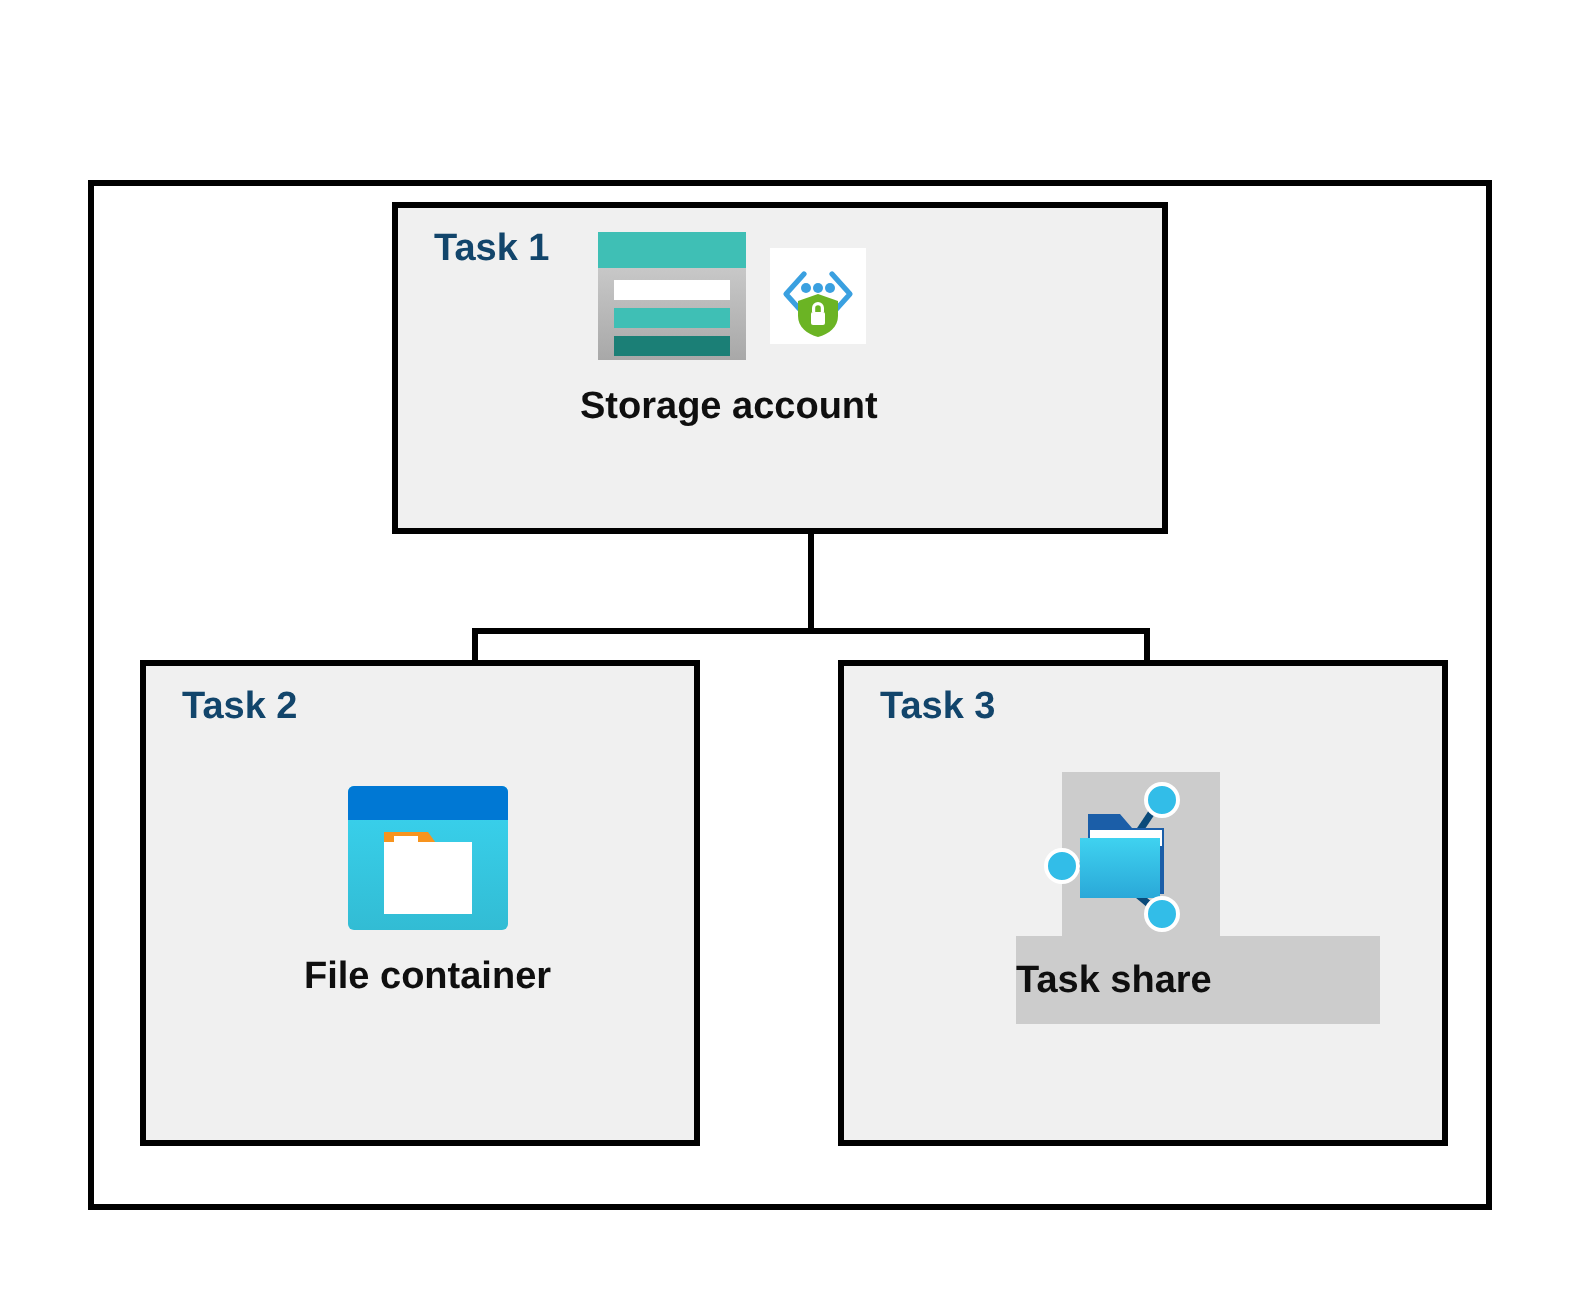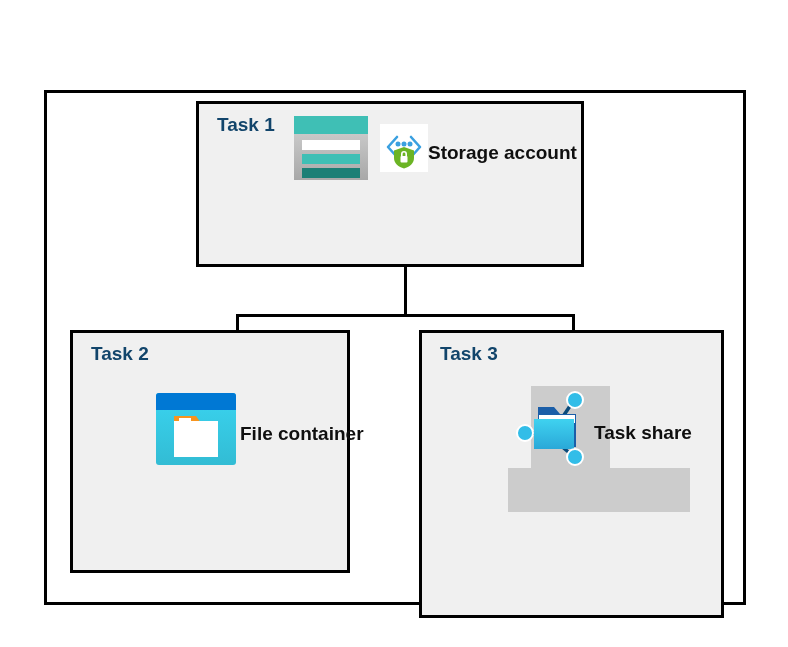--- a/index.html
+++ b/index.html
@@ -55,37 +55,37 @@
 
   
   .task-box {
     position: absolute;
     background: #f0f0f0;
     border: 3px solid #000000;
     box-sizing: border-box;
   }
   #task1-box { left: 196px; top: 101px; width: 388px; height: 166px; }
   #task2-box { left: 70px;  top: 330px; width: 280px; height: 243px; }
-  #task3-box { left: 419px; top: 330px; width: 305px; height: 288px; }
+  #task3-box { left: 419px; top: 330px; width: 305px; height: 243px; }
 
   .task-label {
     position: absolute;
     left: 18px;
     top: 10px;
     font-size: 19px;
     font-weight: bold;
     color: #12456b;
     white-space: nowrap;
   }
 
   
   .resource {
     position: absolute;
     display: flex;
-    flex-direction: row;
+    flex-direction: column;
     align-items: center;
   }
   .resource-icon {
     display: block;
   }
   .resource-label {
     margin-top: 9px;
     font-size: 19px;
     font-weight: bold;
     color: #0f0f0f;

